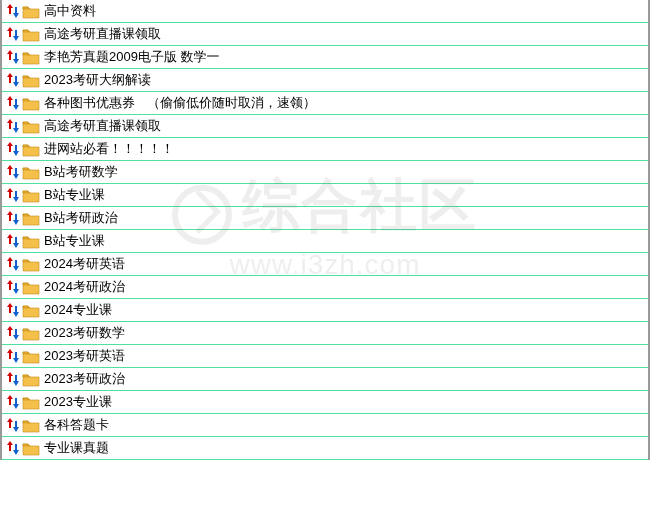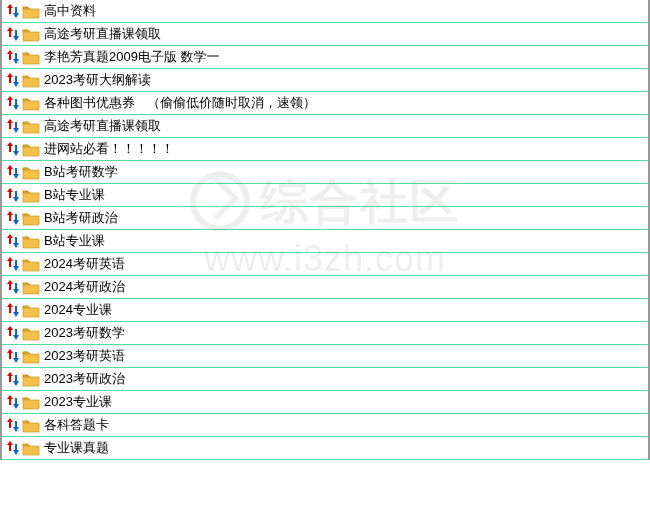--- a/index.html
+++ b/index.html
@@ -54,31 +54,31 @@
     position: absolute;
     top: 50%;
     left: 50%;
     transform: translate(-50%, -55%);
     pointer-events: none;
     opacity: 0.12;
     text-align: center;
     user-select: none;
   }
   .watermark .wm-top {
-    font-size: 48px;
+    font-size: 57px;
     font-weight: bold;
     color: #777;
     letter-spacing: 2px;
     display: flex;
-    align-items: center;
+    align-items: flex-end;
     justify-content: center;
     gap: 10px;
   }
   .watermark .wm-bottom {
-    font-size: 36px;
+    font-size: 28px;
     color: #777;
     letter-spacing: 1px;
     margin-top: 4px;
   }
   .wm-circle {
     width: 60px;
     height: 60px;
     border: 6px solid #777;
     border-radius: 50%;
     display: inline-block;

